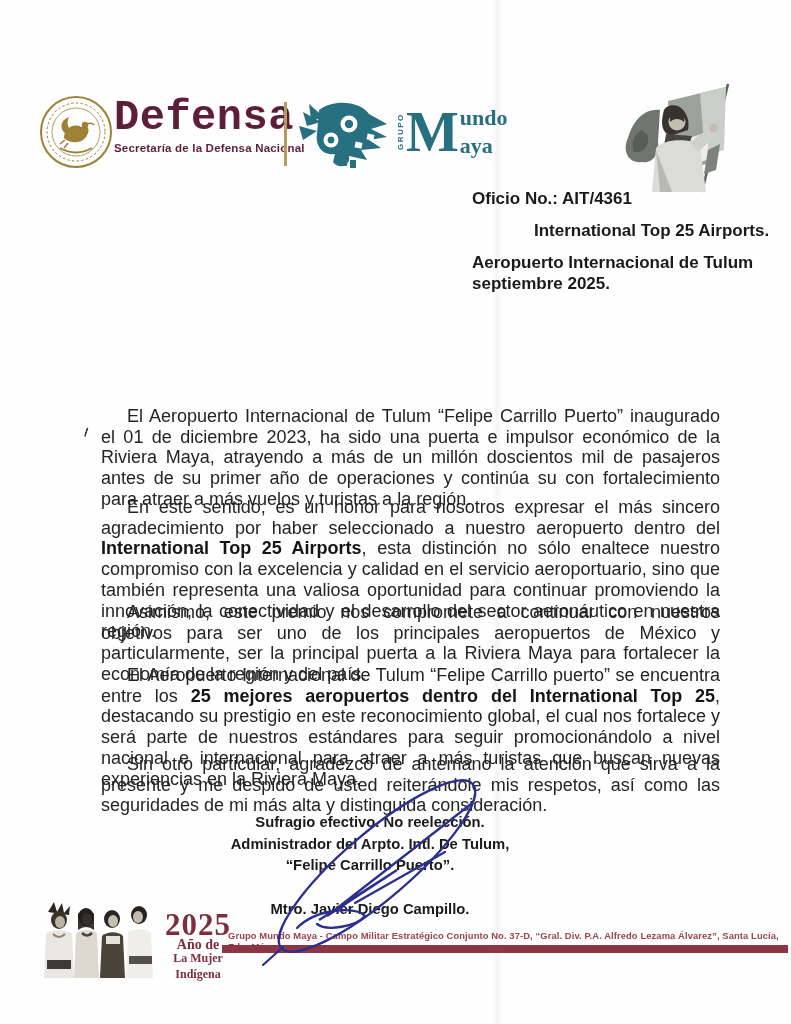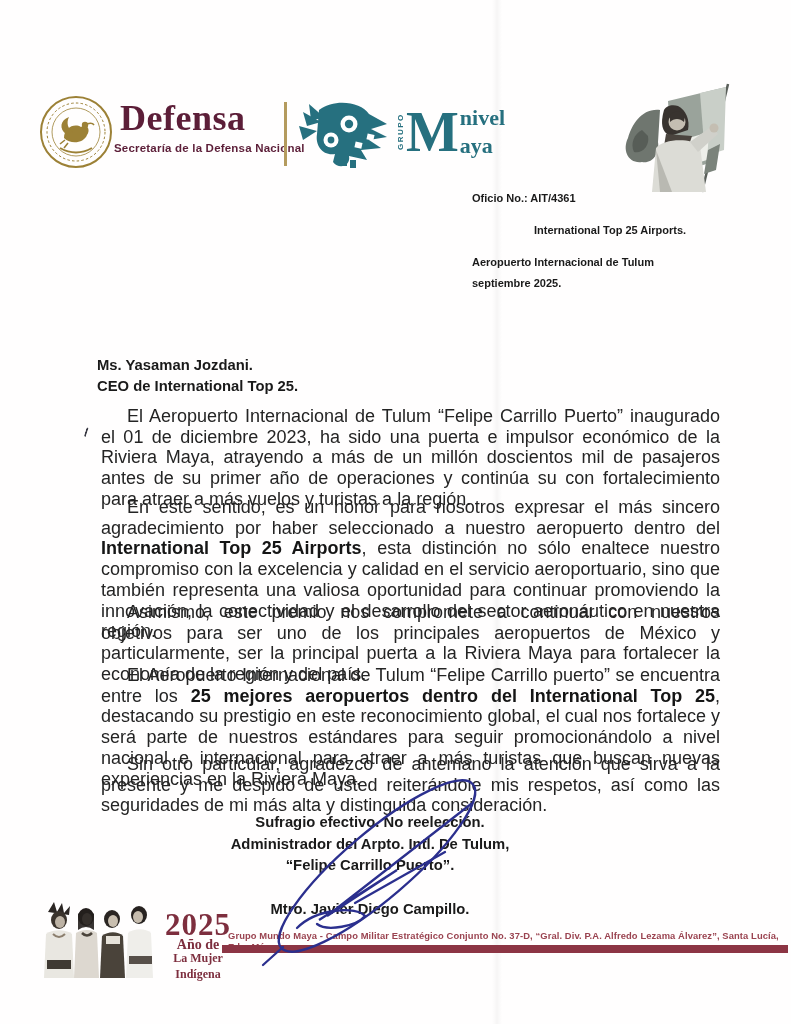--- a/index.html
+++ b/index.html
@@ -8,36 +8,36 @@
     font-family:"Liberation Sans", sans-serif;color:#262626;overflow:hidden;
   }
   .page{position:absolute;inset:0;background:#fffefe;}
   .seam{position:absolute;left:492px;top:0;width:10px;height:1024px;
     background:linear-gradient(90deg,rgba(0,0,0,0),rgba(0,0,0,0.035),rgba(0,0,0,0));}
 
   
   .hdr{position:absolute;left:0;top:0;width:791px;height:210px;}
   .seal{position:absolute;left:38px;top:94px;width:76px;height:76px;}
   .defensa-block{position:absolute;left:114px;top:96px;}
-  .defensa-title{font-family:Liberation Serif, serif;font-weight:bold;
-    font-size:36px;line-height:44px;color:#5c1e38;letter-spacing:0.5px;margin-left:6px;}
+  .defensa-title{font-family:Liberation Mono, monospace;font-weight:bold;
+    font-size:42px;line-height:44px;color:#5c1e38;letter-spacing:0.5px;}
   .defensa-sub{font-size:11.5px;font-weight:bold;color:#5c1e38;margin-top:2px;letter-spacing:0.2px;}
   .hdr-divider{position:absolute;left:284px;top:102px;width:2.5px;height:64px;background:#b49b5e;}
   .maya-glyph{position:absolute;left:299px;top:98px;width:96px;height:80px;}
   .mundo-wordmark{position:absolute;left:396px;top:104px;display:flex;align-items:center;color:#26707f;}
   .grupo-vert{writing-mode:vertical-rl;transform:rotate(180deg);font-size:8px;font-weight:bold;
     letter-spacing:1.5px;color:#26707f;height:54px;text-align:center;margin-right:1px;}
   .mundo-m{font-family:"Liberation Serif",serif;font-size:56px;line-height:56px;font-weight:bold;}
   .mundo-stack{display:flex;flex-direction:column;justify-content:space-between;height:50px;margin-left:1px;}
   .mundo-stack span{font-family:"Liberation Serif",serif;font-size:22px;line-height:22px;font-weight:bold;}
   .flagwoman{position:absolute;left:612px;top:80px;width:136px;height:118px;}
 
   
   .oficio{position:absolute;left:472px;top:188px;width:300px;
-    font-weight:bold;font-size:11px;line-height:21px;color:#1a1a1a;}
+    font-weight:bold;font-size:17px;line-height:21px;color:#1a1a1a;}
   .oficio .gap{height:11px;}
   .indent62{padding-left:62px;}
 
   
   .recipient{position:absolute;left:97px;top:355px;font-weight:bold;
     font-size:14.8px;line-height:20.5px;color:#1a1a1a;}
 
   
   .bodytext{position:absolute;left:97px;top:402px;width:619px;}
   .para{position:absolute;left:0;width:619px;margin:4px;text-align:justify;
@@ -113,21 +113,21 @@
         <rect x="68" y="36" width="7" height="6" fill="#ffffff" transform="rotate(12 71 39)"></rect>
         <rect x="42" y="60" width="6" height="8" fill="#26707f"></rect>
         <rect x="51" y="62" width="6" height="8" fill="#26707f"></rect>
       </svg>
     </div>
 
     <div class="mundo-wordmark">
       <div class="grupo-vert">GRUPO</div>
       <div class="mundo-m">M</div>
       <div class="mundo-stack">
-        <span>nivel</span>
+        <span>undo</span>
         <span>aya</span>
       </div>
     </div>
 
     <div class="flagwoman">
       <svg width="136" height="118" viewBox="0 0 136 118">
         <path d="M116,4 L90,112" stroke="#5a5f5a" stroke-width="2.5" fill="none"></path>
         <path d="M114,7 L56,21 L61,94 L101,82 Z" fill="#9aa39b"></path>
         <path d="M88,13 L114,7 L112,70 L93,76 Z" fill="#c9cfc8"></path>
         <path d="M70,60 L97,52 L95,80 L72,87 Z" fill="#edeee9"></path>
@@ -148,24 +148,20 @@
 
   <div class="oficio">
     <div>Oficio No.: AIT/4361</div>
     <div class="gap"></div>
     <div class="indent62">International Top 25 Airports.</div>
     <div class="gap"></div>
     <div>Aeropuerto Internacional de Tulum</div>
     <div>septiembre 2025.</div>
   </div>
 
-  <div class="recipient">
-    <div>Ms. Yasaman Jozdani.</div>
-    <div>CEO de International Top 25.</div>
-  </div>
 
   <div class="penmark"></div>
 
   <div class="bodytext">
       <p class="para p0"><span>El Aeropuerto Internacional de Tulum “Felipe Carrillo Puerto” inaugurado el 01 de diciembre 2023, ha sido una puerta e impulsor económico de la Riviera Maya, atrayendo a más de un millón doscientos mil de pasajeros antes de su primer año de operaciones y continúa su con fortalecimiento para atraer a más vuelos y turistas a la región.</span></p>
       <p class="para p1"><span>En este sentido, es un honor para nosotros expresar el más sincero agradecimiento por haber seleccionado a nuestro aeropuerto dentro del </span><b>International Top 25 Airports</b><span>, esta distinción no sólo enaltece nuestro compromiso con la excelencia y calidad en el servicio aeroportuario, sino que también representa una valiosa oportunidad para continuar promoviendo la innovación, la conectividad y el desarrollo del sector aeronáutico en nuestra región.</span></p>
       <p class="para p2"><span>Asimismo, este premio nos compromete a continuar con nuestros objetivos para ser uno de los principales aeropuertos de México y particularmente, ser la principal puerta a la Riviera Maya para fortalecer la economía de la región y del país.</span></p>
       <p class="para p3"><span>El Aeropuerto Internacional de Tulum “Felipe Carrillo puerto” se encuentra entre los </span><b>25 mejores aeropuertos dentro del International Top 25</b><span>, destacando su prestigio en este reconocimiento global, el cual nos fortalece y será parte de nuestros estándares para seguir promocionándolo a nivel nacional e internacional para atraer a más turistas que buscan nuevas experiencias en la Riviera Maya.</span></p>
       <p class="para p4"><span>Sin otro particular, agradezco de antemano la atención que sirva a la presente y me despido de usted reiterándole mis respetos, así como las seguridades de mi más alta y distinguida consideración.</span></p>
     </div>

